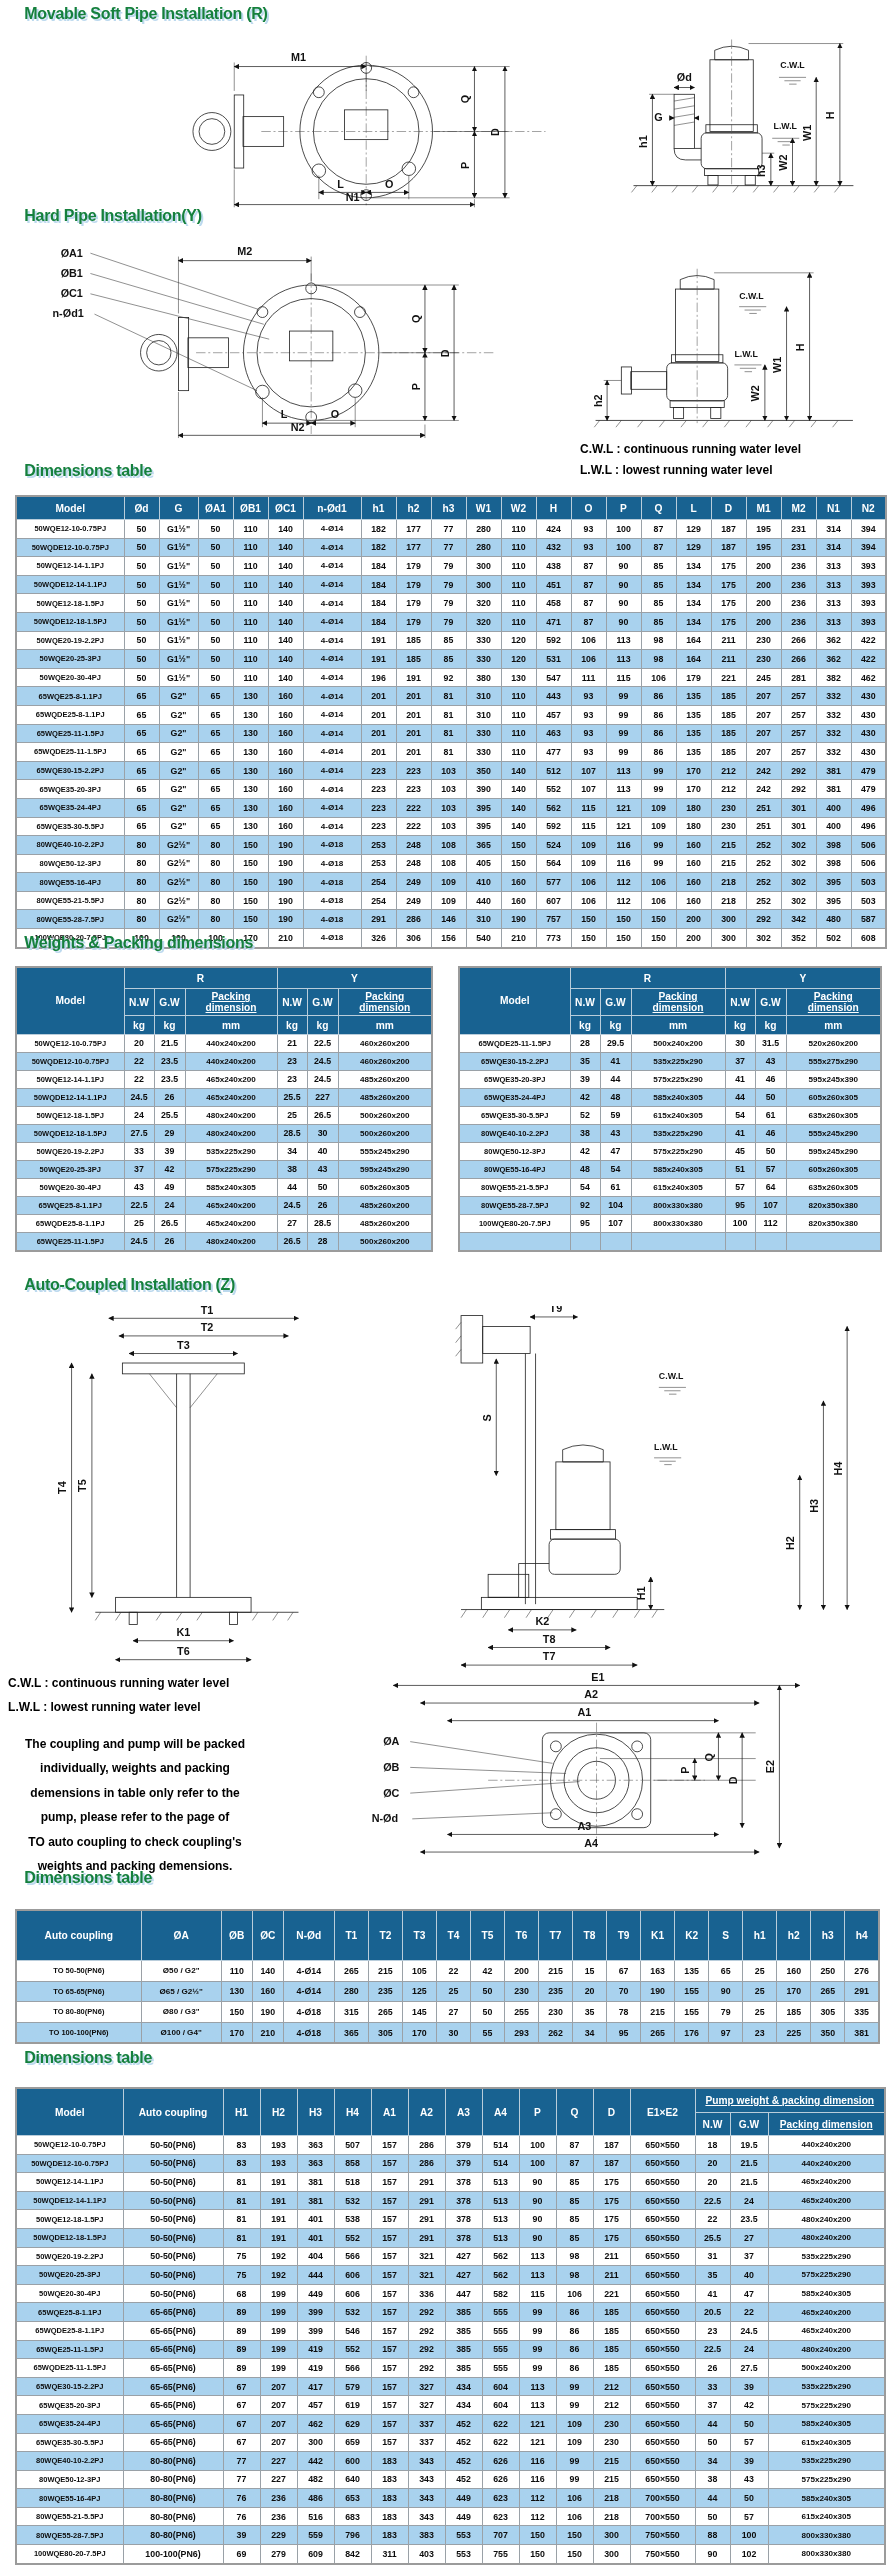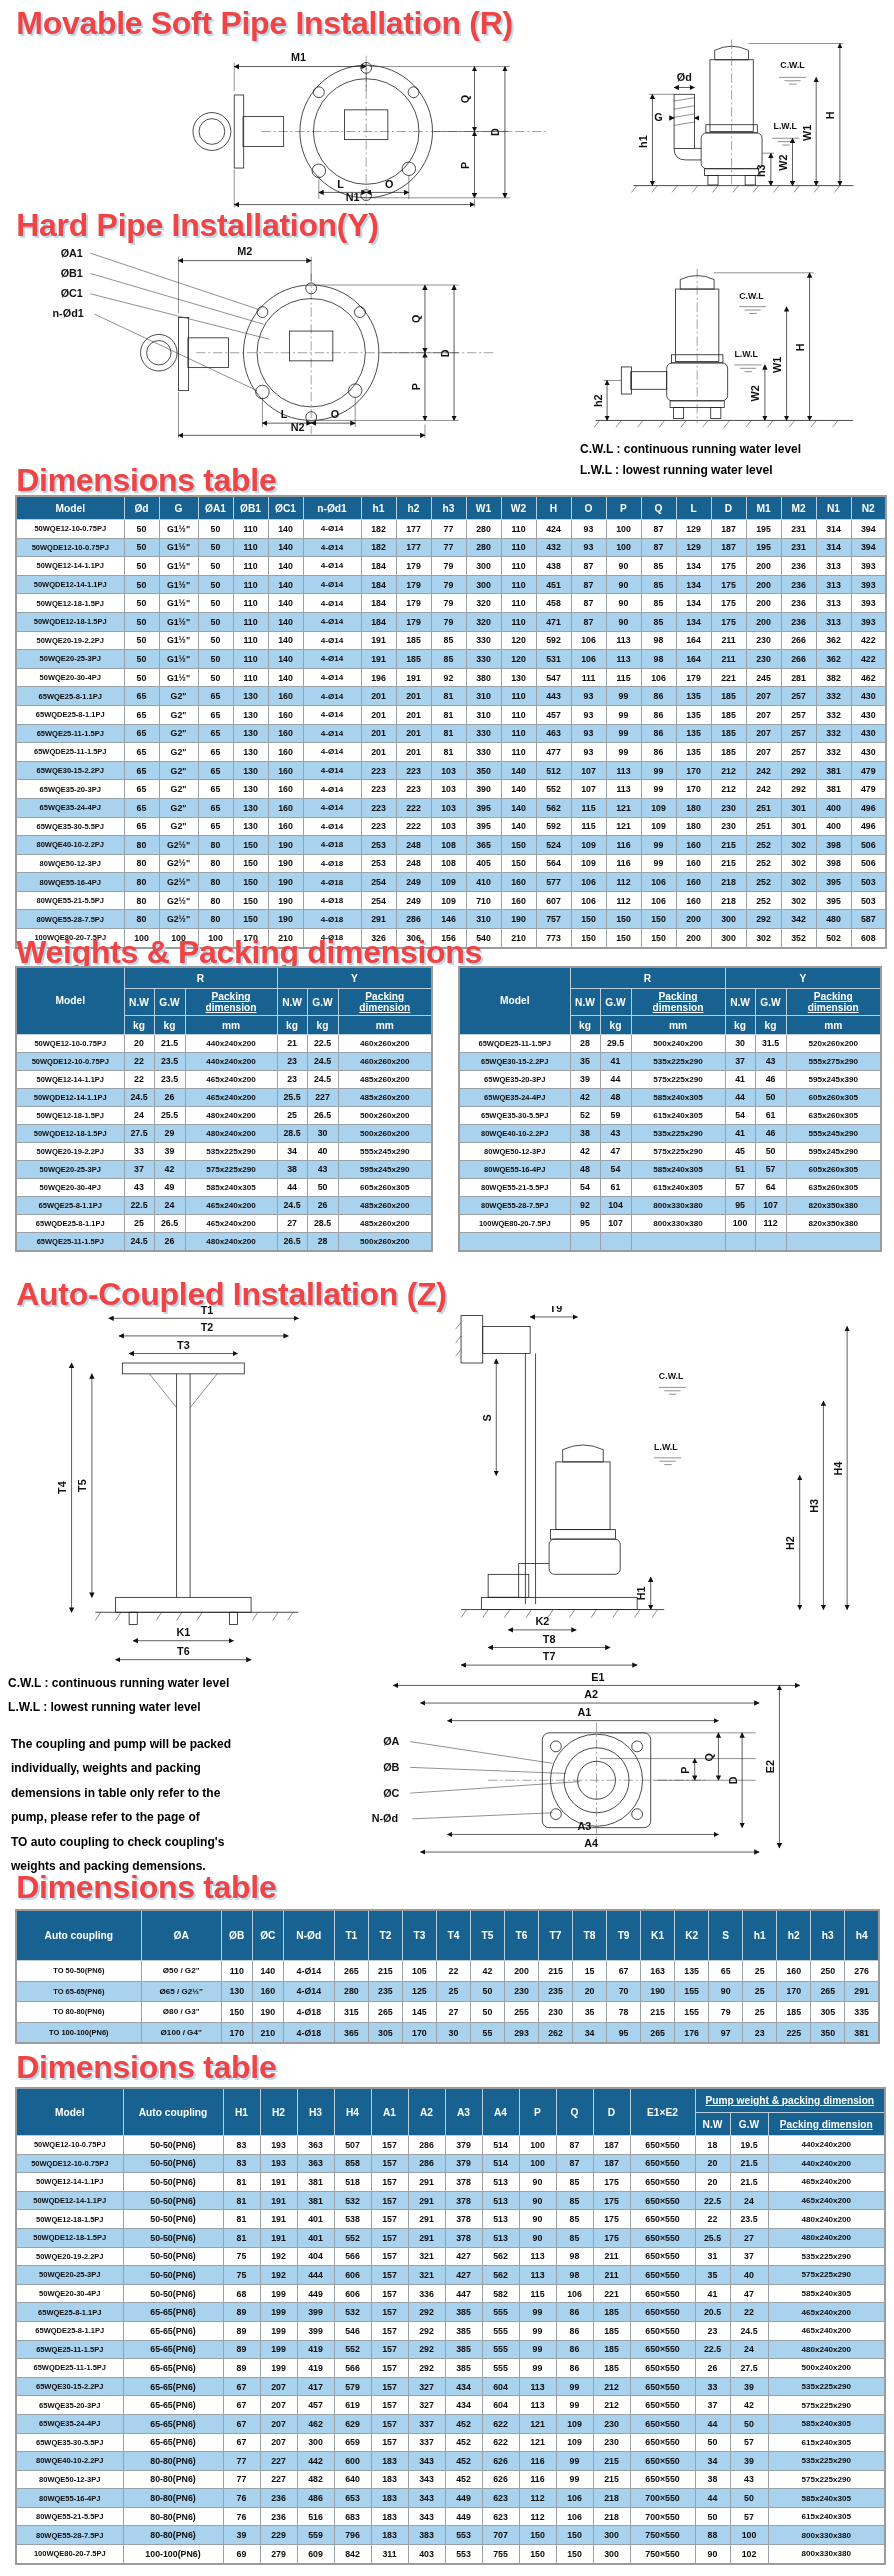--- a/index.html
+++ b/index.html
@@ -1,20 +1,20 @@
 <!DOCTYPE html>
 <html style="font-size:11px"><head>
 <meta charset="utf-8">
 <style>
   html,body{margin:0;padding:0;}
   body{width:894px;height:2576px;position:relative;background:#ffffff;
        font-family:"Liberation Sans",sans-serif;overflow:hidden;}
-  .heading{position:absolute;font-size:32px;font-weight:bold;color:#ef4444;
+  .heading{position:absolute;font-size:16px;font-weight:bold;color:#15803d;
            letter-spacing:-0.3px;white-space:nowrap;
-           text-shadow:2px 2px 0 #bcd9ee;}
+           text-shadow:2px 2px 0 #bcd9ee;margin-left:8px;}
   .note{position:absolute;font-weight:bold;color:#000;font-size:12px;white-space:nowrap;}
   .note div{line-height:24.4px;}
   .note.tight div{line-height:21px;}
 
   table.spec{position:absolute;border-collapse:collapse;table-layout:fixed;
              background:#fff;border:2px solid #9b9b9b;}
   table.spec th{background:#186291;color:#fff;font-weight:bold;font-size:10.2px;
                 border:0.7px solid #b9cddb;padding:0 0.7px;text-align:center;vertical-align:middle;}
   table.spec td{border:0.7px solid #9aa1a7;font-size:8.8px;font-weight:bold;color:#0c0c0c;
                 text-align:center;vertical-align:middle;padding:0 0.7px;height:17.6px;overflow:hidden;}
@@ -811,21 +811,21 @@
         <td class="model">80WQE55-21-5.5PJ</td>
         <td>80</td>
         <td>G2½"</td>
         <td>80</td>
         <td>150</td>
         <td>190</td>
         <td class="sm">4-Ø18</td>
         <td>254</td>
         <td>249</td>
         <td>109</td>
-        <td>710</td>
+        <td>440</td>
         <td>160</td>
         <td>607</td>
         <td>106</td>
         <td>112</td>
         <td>106</td>
         <td>160</td>
         <td>218</td>
         <td>252</td>
         <td>302</td>
         <td>395</td>
@@ -1312,21 +1312,21 @@
   <text class="lbl" x="842" y="773" text-anchor="middle">A3</text>
   <line class="dm" x1="600" y1="806" x2="1100" y2="806" marker-start="url(#aZ)" marker-end="url(#aZ)"></line>
   <text class="lbl" x="852" y="799" text-anchor="middle">A4</text>
 </svg>
 
 <div class="note" style="left:8.1px;top:1671px;">
   <div>C.W.L : continuous running water level</div>
   <div>L.W.L :  lowest running water level</div>
 </div>
 
-<div class="note" style="left:11px;top:1732px;">
+<div class="note" style="left:25px;top:1732px;text-align:center;">
   <div>The coupling and pump will be packed</div>
   <div>individually, weights and packing</div>
   <div>demensions in table only refer to the</div>
   <div>pump, please refer to the page of</div>
   <div>TO auto coupling to check coupling's</div>
   <div>weights and packing demensions.</div>
 </div>
 
 <div class="heading" style="left:16.3px;top:1869px;">Dimensions table</div>
 

